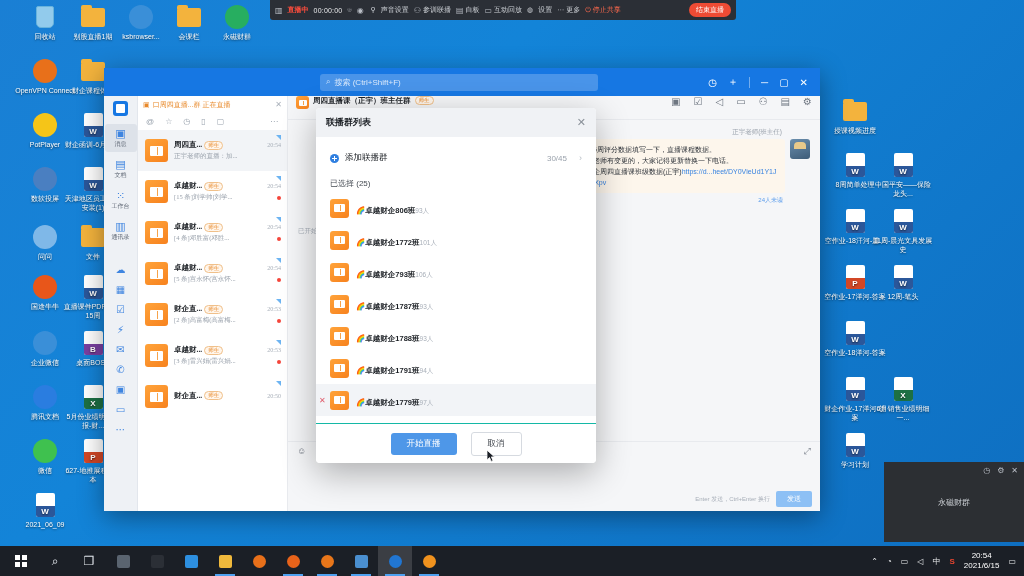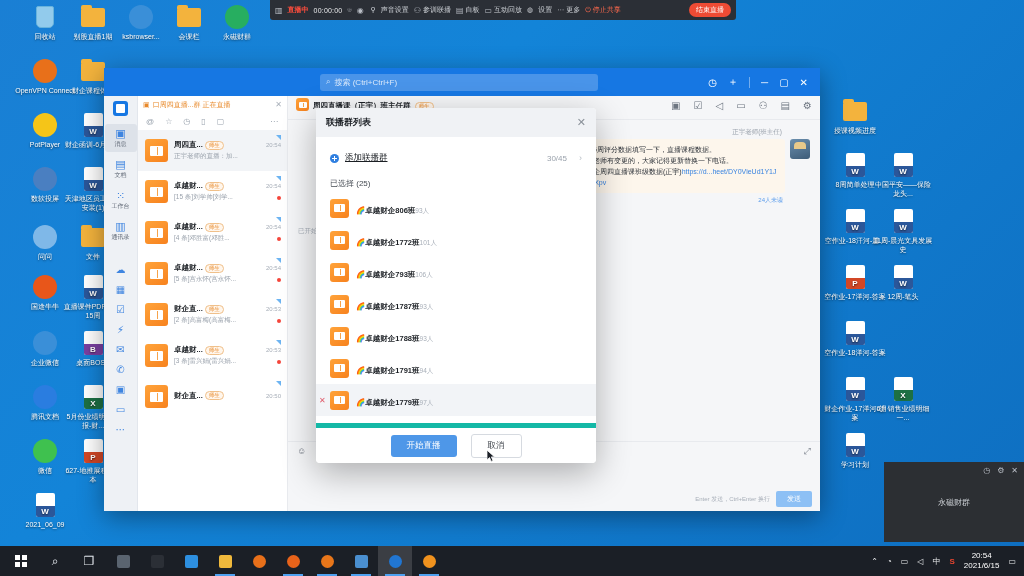--- a/index.html
+++ b/index.html
@@ -104,21 +104,21 @@
 
   
   .wc-list { width:150px; background:#fff; flex:none; border-right:1px solid #e8eaee; display:flex; flex-direction:column; }
   .wcl-banner {
     height:17px; display:flex; align-items:center; gap:3px; padding:0 5px;
     font-size:7px; color:#e8892a; background:#fff;
   }
   .wcl-banner .bx { margin-left:auto; color:#a9b0ba; font-size:8px; cursor:pointer;}
   .wcl-tools { height:17px; display:flex; align-items:center; gap:11px; padding:0 8px; color:#9aa3ae; font-size:8px;}
   .wcl-tools .dots { margin-left:auto; letter-spacing:1px;}
-  .wcl-scroll { flex:1; overflow:hidden; position:relative; }
+  .wcl-scroll { flex:1; overflow:hidden; position:relative;font-family:Liberation Serif, serif; }
   .chat-row { height:41px; display:flex; align-items:center; padding:0 6px 0 7px; gap:6px; cursor:pointer; position:relative;}
   .chat-row.sel { background:#f2f4f7; }
   .avatar-g {
     width:23px;height:23px;border-radius:3px;flex:none;
     background:linear-gradient(145deg,#ffa33a,#f7821e);
     display:flex;align-items:center;justify-content:center;
   }
   .avatar-g .bk { width:13px;height:10px;background:#fff;border-radius:1px; position:relative;}
   .avatar-g .bk:after{content:"";position:absolute;left:50%;top:1px;bottom:1px;width:1px;background:#f7a34a;}
   .chat-txt { flex:1; min-width:0; }
@@ -126,21 +126,21 @@
   .chat-name { font-size:7.5px; color:#1b1f24; font-weight:bold; overflow:hidden; white-space:nowrap; text-overflow:ellipsis; max-width:52px;}
   .tag-ts { font-size:5.5px; color:#e8892a; border:1px solid #f0c08a; background:#fff6ec; border-radius:6px; padding:0 3px; flex:none; }
   .chat-time { margin-left:auto; font-size:6px; color:#a7aeb8; flex:none; }
   .chat-l2 { display:flex; align-items:center; gap:2px; margin-top:2px;}
   .chat-prev { font-size:6.5px; color:#9aa2ac; overflow:hidden; white-space:nowrap; text-overflow:ellipsis; flex:1;}
   .dot-red { width:4px;height:4px;border-radius:50%;background:#f5453a;flex:none;}
   .corner-b { position:absolute; right:6px; top:5px; width:0;height:0;border-left:5px solid transparent;border-top:5px solid #6db4f2;}
 
   
   .wc-conv { flex:1; background:#f5f6f8; display:flex; flex-direction:column; min-width:0; }
-  .conv-head { height:24px; display:flex; align-items:flex-end; gap:4px; padding:8px 8px; background:#f5f6f8; border-bottom:1px solid #e8eaee;}
+  .conv-head { height:24px; display:flex; align-items:flex-start; gap:4px; padding:0 8px; background:#f5f6f8; border-bottom:1px solid #e8eaee;}
   .conv-head .ch-name { font-size:7.5px; color:#1b1f24; font-weight:bold; }
   .conv-head .ch-tools { margin-left:auto; display:flex; gap:13px; color:#6e7681; font-size:10px;}
   .conv-msgs { flex:1; padding:8px 10px; overflow:hidden; position:relative;}
   .msg-right { display:flex; flex-direction:column; align-items:flex-end;}
   .msg-sender { font-size:6.5px; color:#9aa2ac; margin-bottom:2px; margin-right:28px;}
   .msg-wrap { display:flex; align-items:flex-start; gap:5px; }
   .bubble {
     background:#fdf6ec; border-radius:3px; padding:5px 6px; max-width:205px;
     font-size:7px; color:#2a2f36; line-height:11px; word-break:break-all;
   }
@@ -165,35 +165,35 @@
     z-index:50; display:flex; flex-direction:column; overflow:hidden;
   }
   .md-head { height:29px; background:#f0f2f5; display:flex; align-items:center; padding:0 10px; flex:none;}
   .md-title { font-size:9px; color:#1b1f24; font-weight:bold;}
   .md-close { margin-left:auto; font-size:11px; color:#8a9199; cursor:pointer; line-height:1;}
   .md-add { height:30px; display:flex; align-items:center; gap:6px; padding:0 14px; margin-top:6px; cursor:pointer;}
   .md-add .plus { width:9px;height:9px;border-radius:50%;background:#2f7fe0;position:relative;flex:none;}
   .md-add .plus:before,.md-add .plus:after{content:"";position:absolute;background:#fff;}
   .md-add .plus:before{left:2px;right:2px;top:4px;height:1px;}
   .md-add .plus:after{top:2px;bottom:2px;left:4px;width:1px;}
-  .md-add .lab { font-size:8.5px; color:#1b1f24;text-decoration:underline;}
+  .md-add .lab { font-size:8.5px; color:#1b1f24;}
   .md-add .cnt { margin-left:auto; font-size:8px; color:#9aa2ac;}
   .md-add .arr { font-size:9px; color:#b6bcc4; margin-left:6px;}
   .md-sub { font-size:8px; color:#454b53; padding:5px 14px 3px;}
   .md-list { flex:1; overflow:hidden; position:relative; }
   .grp-row { height:32px; display:flex; align-items:center; gap:7px; padding:0 14px; position:relative;}
   .grp-row.hl { background:#f2f4f7; }
   .grp-row .rm { position:absolute; left:3px; color:#e05a6a; font-size:8px; cursor:pointer;}
   .grp-i { width:19px;height:19px;border-radius:3px;flex:none;background:linear-gradient(145deg,#ffa33a,#f7821e);display:flex;align-items:center;justify-content:center;}
   .grp-i .bk{width:11px;height:8px;background:#fff;border-radius:1px;position:relative;}
   .grp-i .bk:after{content:"";position:absolute;left:50%;top:1px;bottom:1px;width:1px;background:#f7a34a;}
   .grp-tx { min-width:0;}
   .grp-n { font-size:7.5px; color:#1b1f24; font-weight:bold; white-space:nowrap;}
   .grp-c { font-size:6.5px; color:#a7aeb8; margin-top:1px;}
-  .md-foot { height:40px; border-top:5px solid #14b8a6; display:flex; align-items:center; justify-content:center; gap:14px; flex:none; background:#fff;}
+  .md-foot { height:40px; border-top:1px solid #14b8a6; display:flex; align-items:center; justify-content:center; gap:14px; flex:none; background:#fff;}
   .btn-pri { background:#4e97e8; color:#fff; font-size:8.5px; border-radius:3px; padding:5px 16px; border:none; cursor:pointer;}
   .btn-sec { background:#fff; color:#3a3f46; font-size:8.5px; border-radius:3px; padding:5px 16px; border:1px solid #d6dae0; cursor:pointer;}
   .cursor-ar { position:absolute; left:487px; top:450px; z-index:70; width:9px;height:13px; }
 
   
   #notify {
     position:absolute; right:0; top:462px; width:140px; height:80px;
     background:#2c2f33; z-index:40;
     display:flex; align-items:center; justify-content:center;
   }
@@ -451,21 +451,21 @@
   <span class="lv-item">⋯ <span>更多</span></span>
   <span class="lv-item lv-share">⏻ <span>停止共享</span></span>
   <span class="lv-end">结束直播</span>
 </div>
 
 <div id="wecom">
 
   <div class="wc-titlebar">
     <div class="wc-search">
       <span>⌕</span>
-      <span>搜索 (Ctrl+Ctrl+F)</span>
+      <span>搜索 (Ctrl+Shift+F)</span>
     </div>
     <div class="wc-tb-right">
       <span>◷</span>
       <span>＋</span>
       <span class="div"></span>
       <span>─</span>
       <span>▢</span>
       <span>✕</span>
     </div>
   </div>

